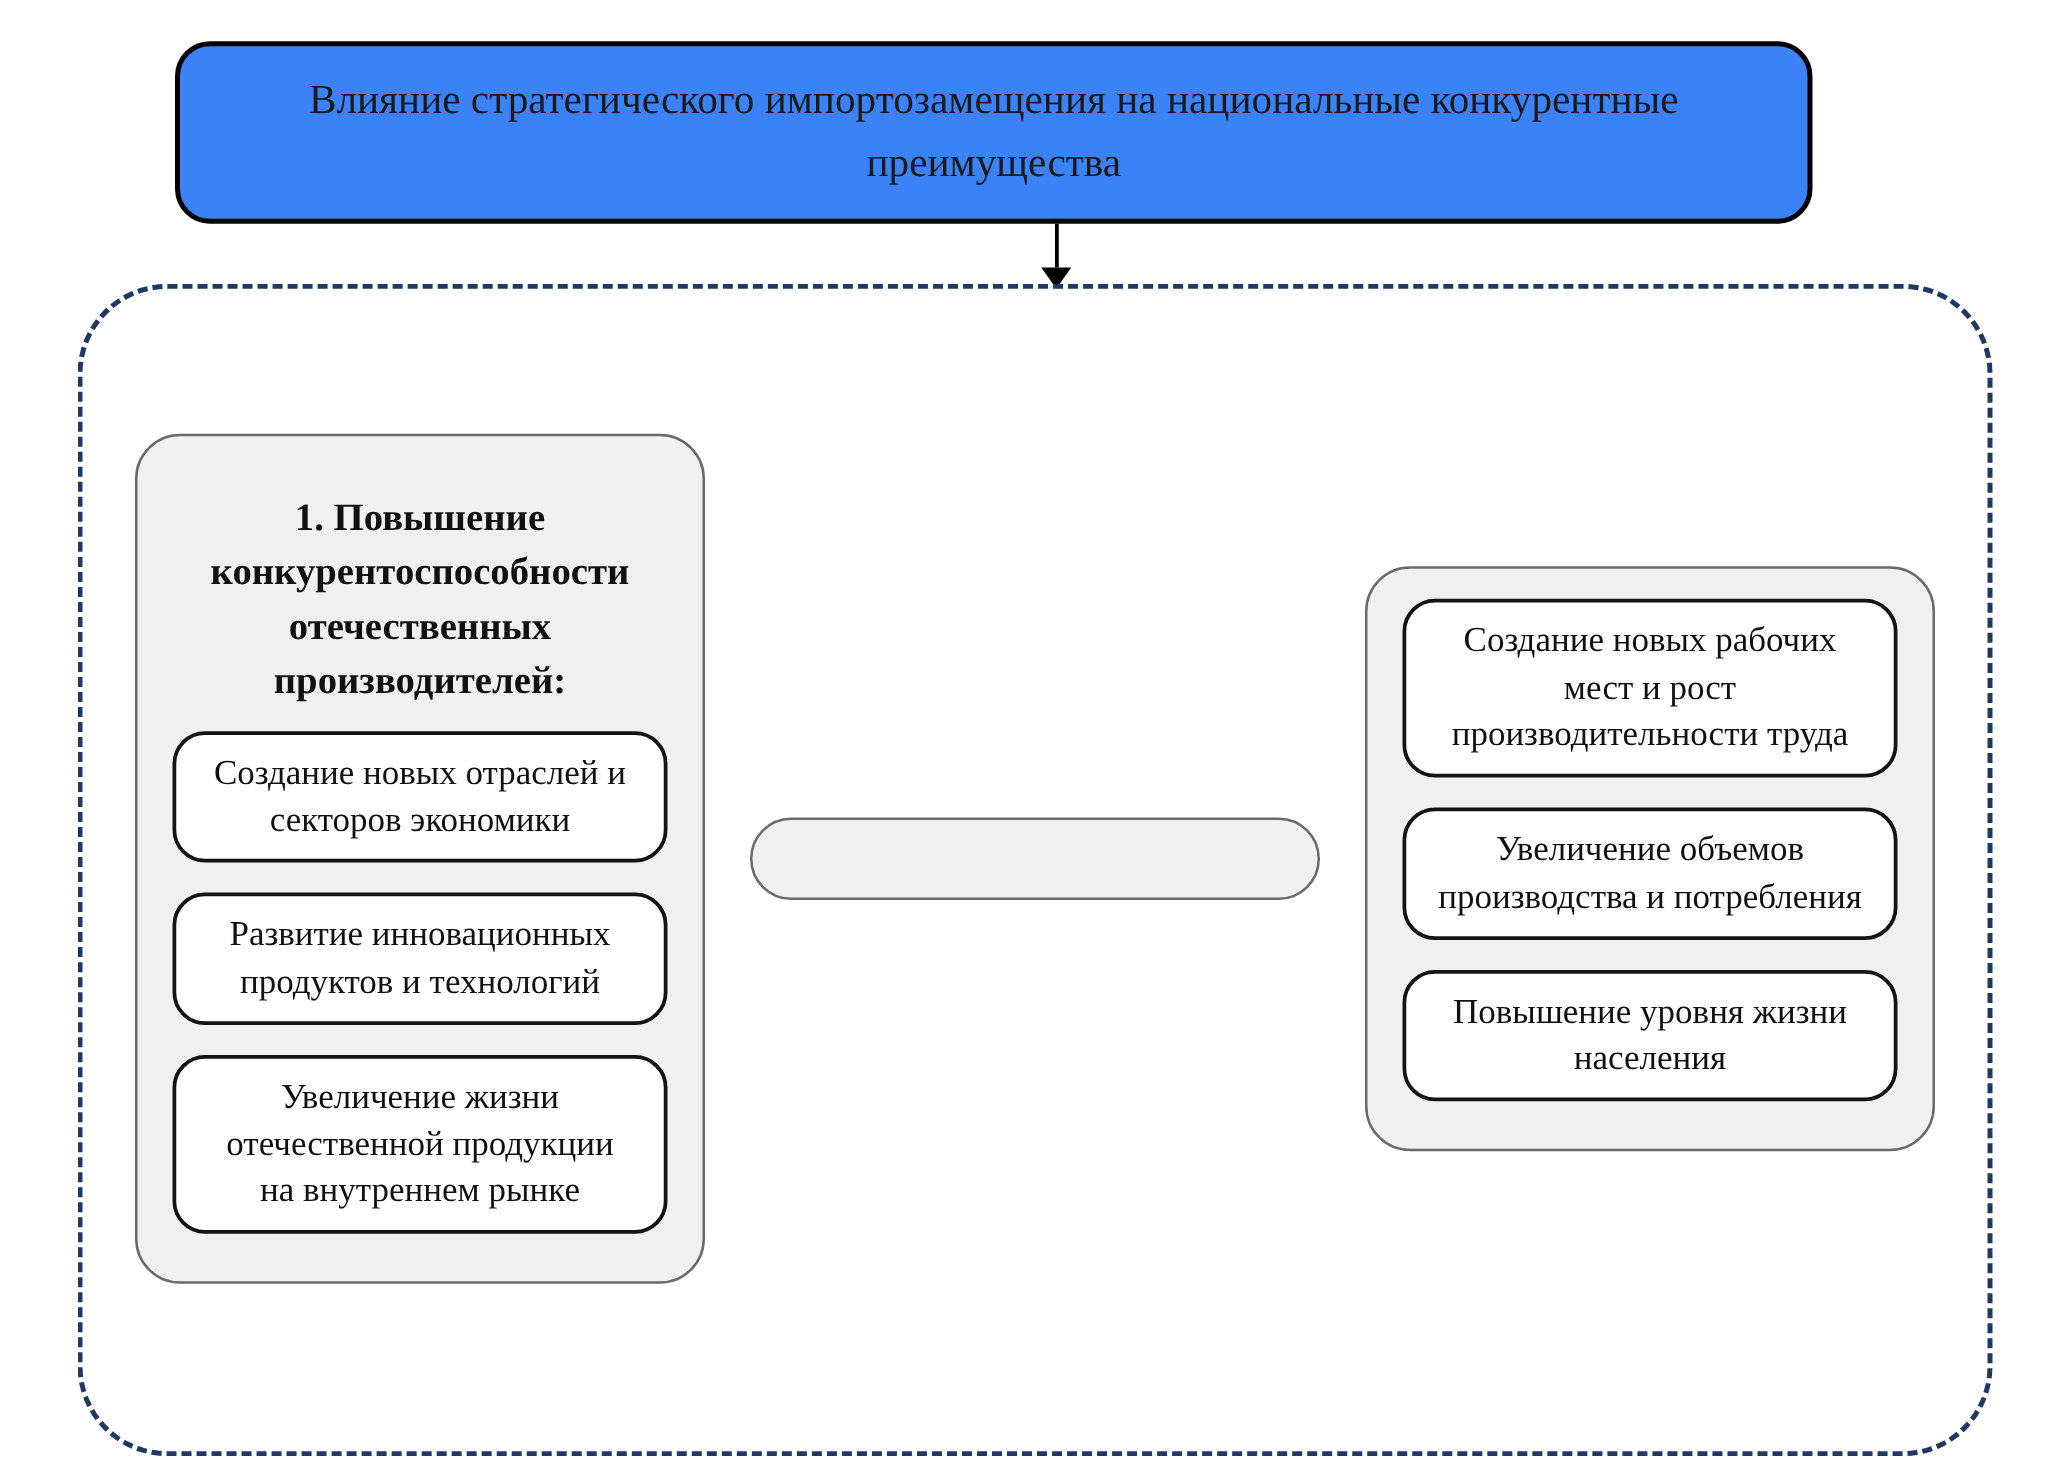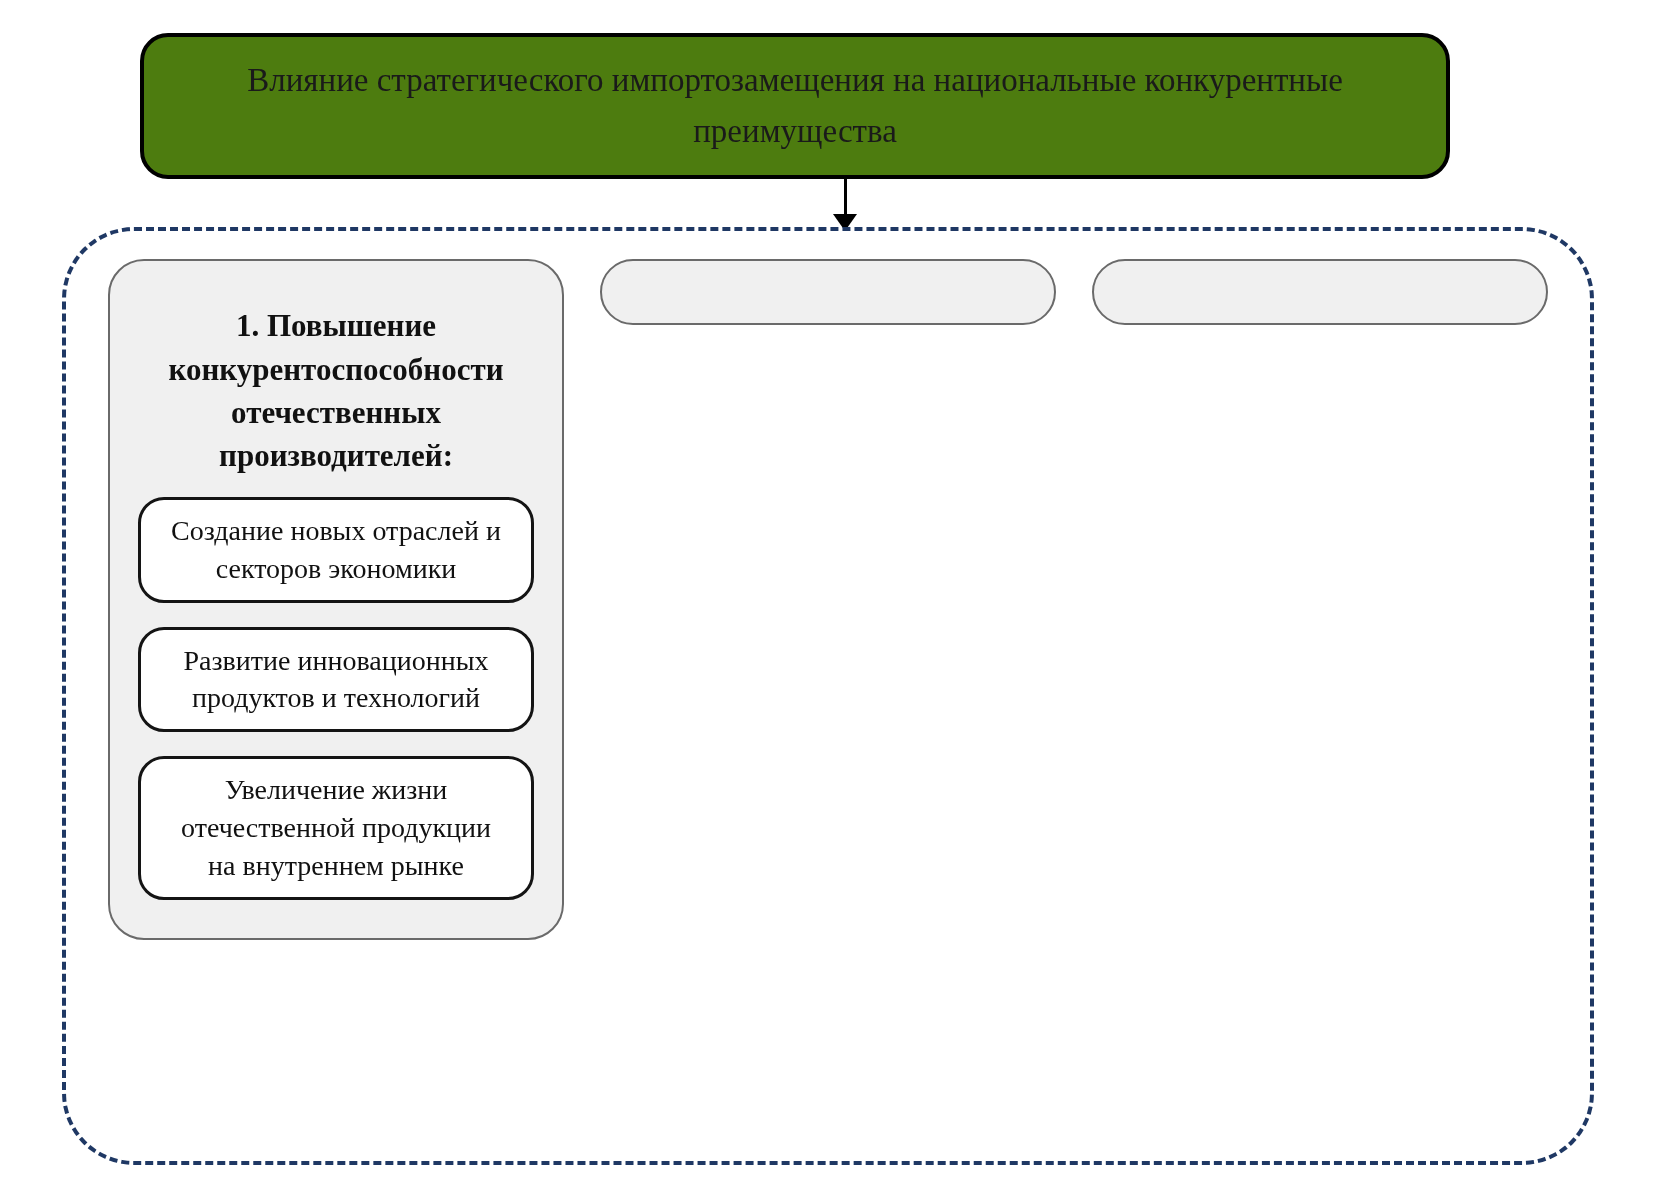--- a/index.html
+++ b/index.html
@@ -16,21 +16,21 @@
     font-family:"Liberation Serif","DejaVu Serif",serif;
     color:var(--ink);
     position:relative;
     overflow:hidden;
   }
   .frame{position:absolute;inset:0;}
 
   
   .title-box{
     position:absolute;left:140px;top:33px;width:1310px;height:146px;
-    border:4px solid #000;border-radius:28px;background:#4d7c0f;
+    border:4px solid #000;border-radius:28px;background:#3b82f6;
     display:flex;align-items:center;justify-content:center;
     padding:10px 70px;
   }
   .title-box .title-text{
     font-size:33px;line-height:1.55;text-align:center;color:#1a1a1a;
   }
 
   
   .arrow{
     position:absolute;left:833px;top:179px;width:24px;height:52px;
@@ -46,21 +46,21 @@
 
   
   .panel{
     position:absolute;left:62px;top:227px;width:1532px;height:938px;
     border:4px dashed var(--accent-dashed);
     border-radius:72px;background:transparent;
     padding:28px 42px 46px;
     display:flex;
   }
   .columns{
-    flex:1;display:flex;gap:36px;align-items:flex-start;
+    flex:1;display:flex;gap:36px;align-items:center;
   }
 
   
   .column{
     flex:1;background:var(--column-fill);
     border:2px solid var(--column-border);
     border-radius:36px;
     padding:24px 28px 38px;
     display:flex;flex-direction:column;
   }
@@ -111,17 +111,28 @@
             <div class="box">
               <span>Увеличение жизни отечественной продукции на внутреннем рынке</span>
             </div>
           </div>
         </section>
         <section class="column">
           <div class="boxes">
           </div>
         </section>
         <section class="column">
+          <div class="boxes">
+            <div class="box">
+              <span>Создание новых рабочих мест и рост производительности труда</span>
+            </div>
+            <div class="box">
+              <span>Увеличение объемов производства и потребления</span>
+            </div>
+            <div class="box">
+              <span>Повышение уровня жизни населения</span>
+            </div>
+          </div>
         </section>
       </div>
   </div>
 
 </div>
 
 </body></html>

